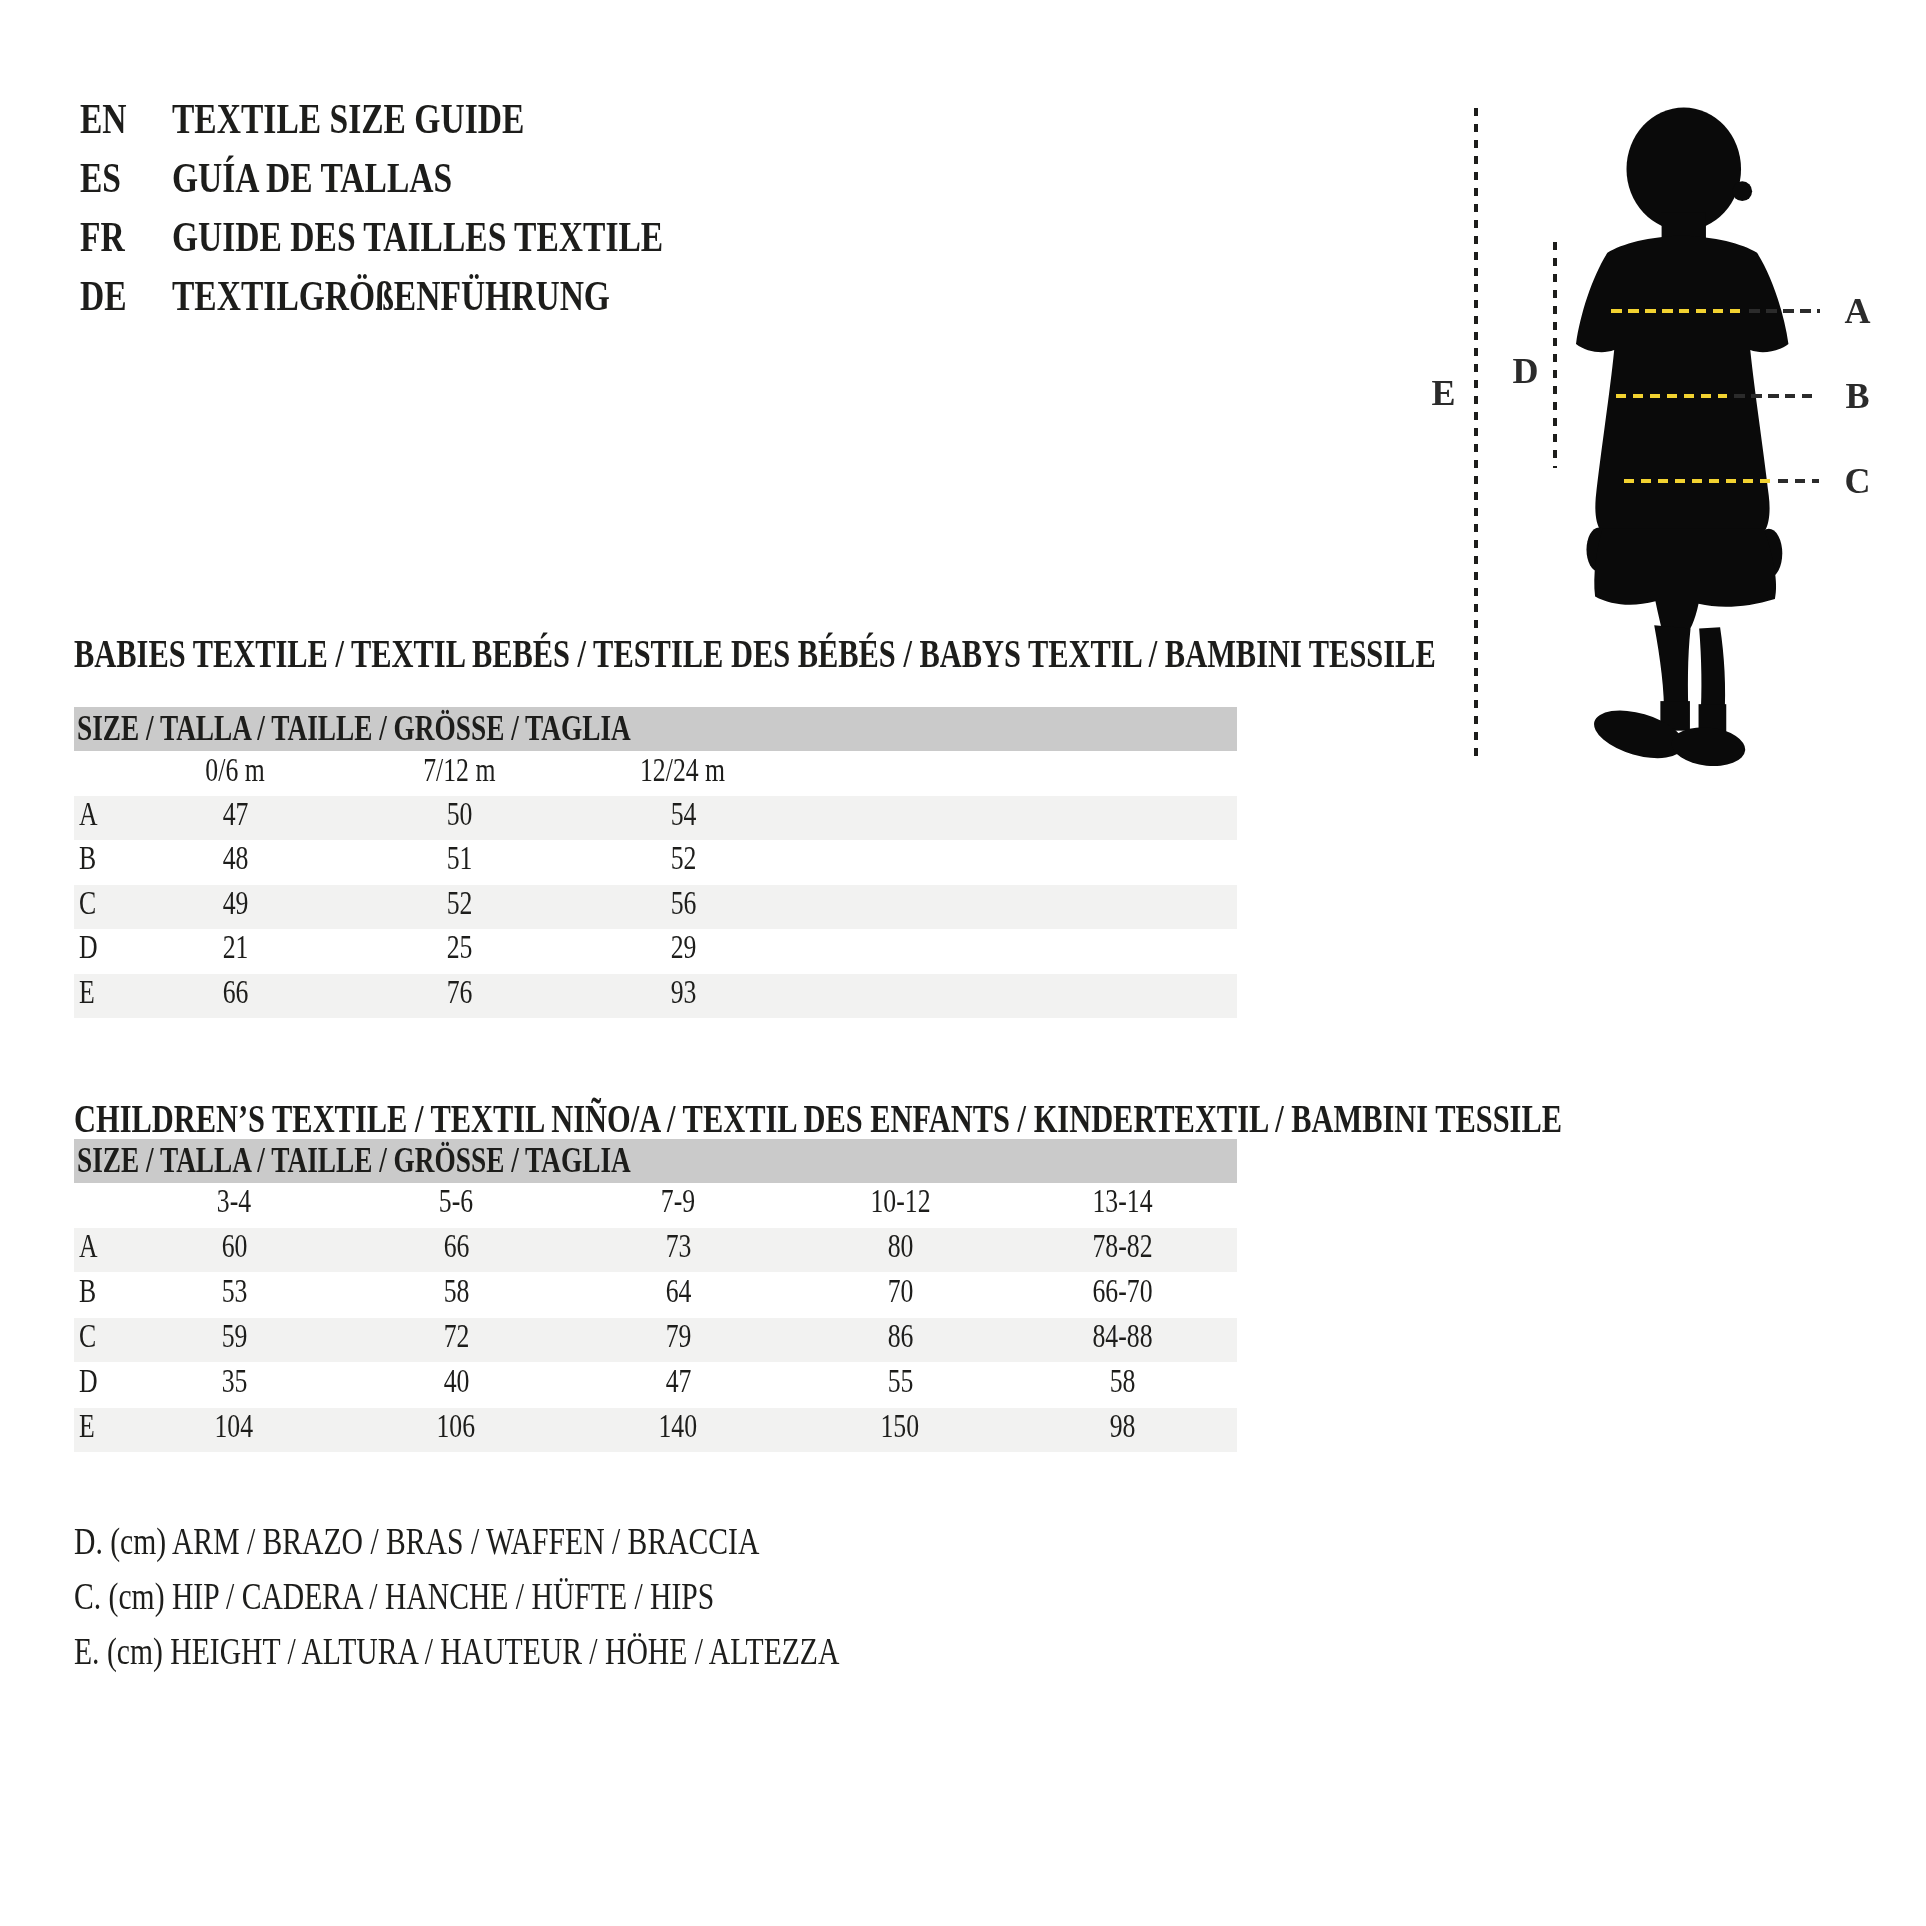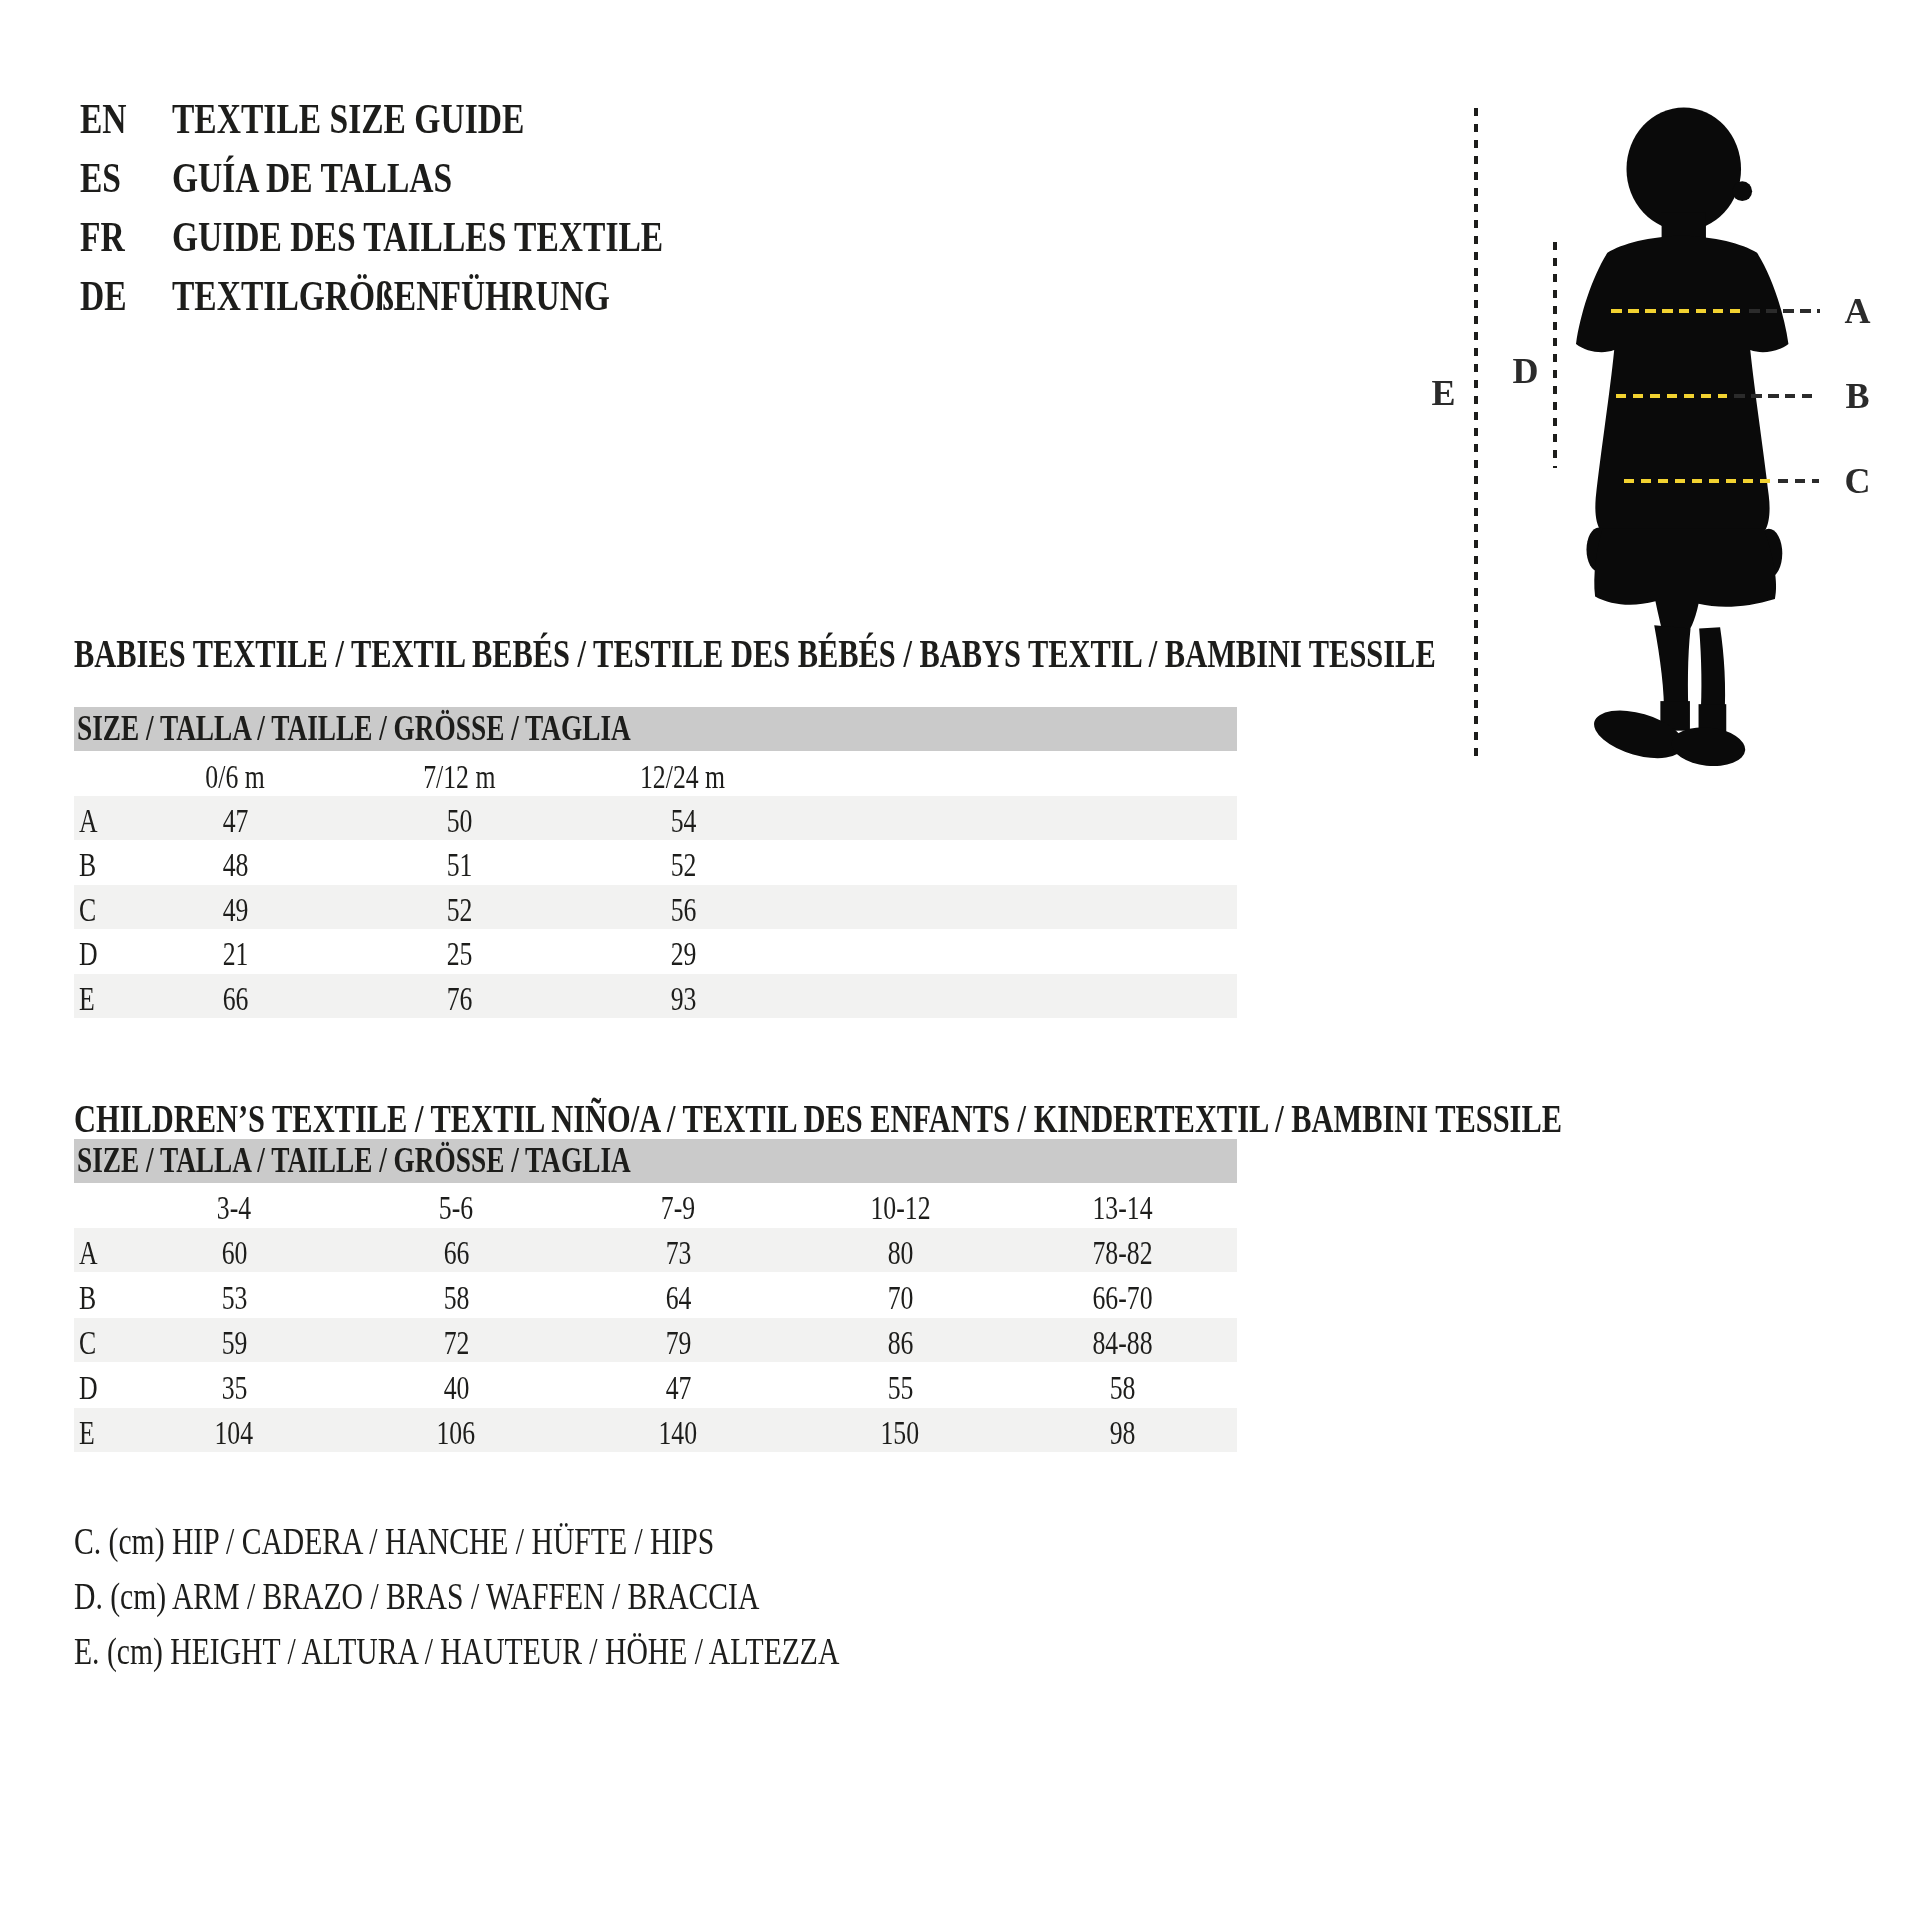--- a/index.html
+++ b/index.html
@@ -15,21 +15,21 @@
   .lang-row { display:flex; height:59px; align-items:center; font-size:43px; font-weight:700; }
   .lang-code { width:92px; }
   
   .sec-heading { position:absolute; left:74px; height:43px; line-height:43px; font-size:39px; font-weight:700; }
 
   
   .tbl-header {
     position:absolute; left:74px; width:1163px; height:44px; line-height:44px;
     background:#cacaca; font-size:35px; font-weight:700; padding-left:3px; box-sizing:border-box;
   }
-  .trow { position:absolute; left:74px; width:1163px; height:44px; display:flex; align-items:flex-end; font-size:33px; }
+  .trow { position:absolute; left:74px; width:1163px; height:44px; display:flex; align-items:flex-start; font-size:33px; }
   .trow.stripe { background:#f2f2f1; }
   .rlab { width:49px; padding-left:5px; box-sizing:border-box; }
   .c3   { width:224px; text-align:center; }
   .c5   { width:222px; text-align:center; }
   .colhead { font-weight:400; }
 
   
   .legend { position:absolute; left:74px; top:1513px; }
   .legend-line { height:55px; display:flex; align-items:center; font-size:38px; font-weight:400; }
 
@@ -192,24 +192,24 @@
     <span class="rlab"><span class="cond">E</span></span>
     <span class="c5"><span class="condc">104</span></span>
     <span class="c5"><span class="condc">106</span></span>
     <span class="c5"><span class="condc">140</span></span>
     <span class="c5"><span class="condc">150</span></span>
     <span class="c5"><span class="condc">98</span></span>
   </div>
 
   <section class="legend">
     <div class="legend-line">
-        <span class="cond">C. (cm) HIP / CADERA / HANCHE / HÜFTE / HIPS</span>
+        <span class="cond">D. (cm) ARM / BRAZO / BRAS / WAFFEN / BRACCIA</span>
       </div>
     <div class="legend-line">
-        <span class="cond">D. (cm) ARM / BRAZO / BRAS / WAFFEN / BRACCIA</span>
+        <span class="cond">C. (cm) HIP / CADERA / HANCHE / HÜFTE / HIPS</span>
       </div>
     <div class="legend-line">
         <span class="cond">E. (cm) HEIGHT / ALTURA / HAUTEUR / HÖHE / ALTEZZA</span>
       </div>
   </section>
 
 </div>
 
 
 </body></html>

